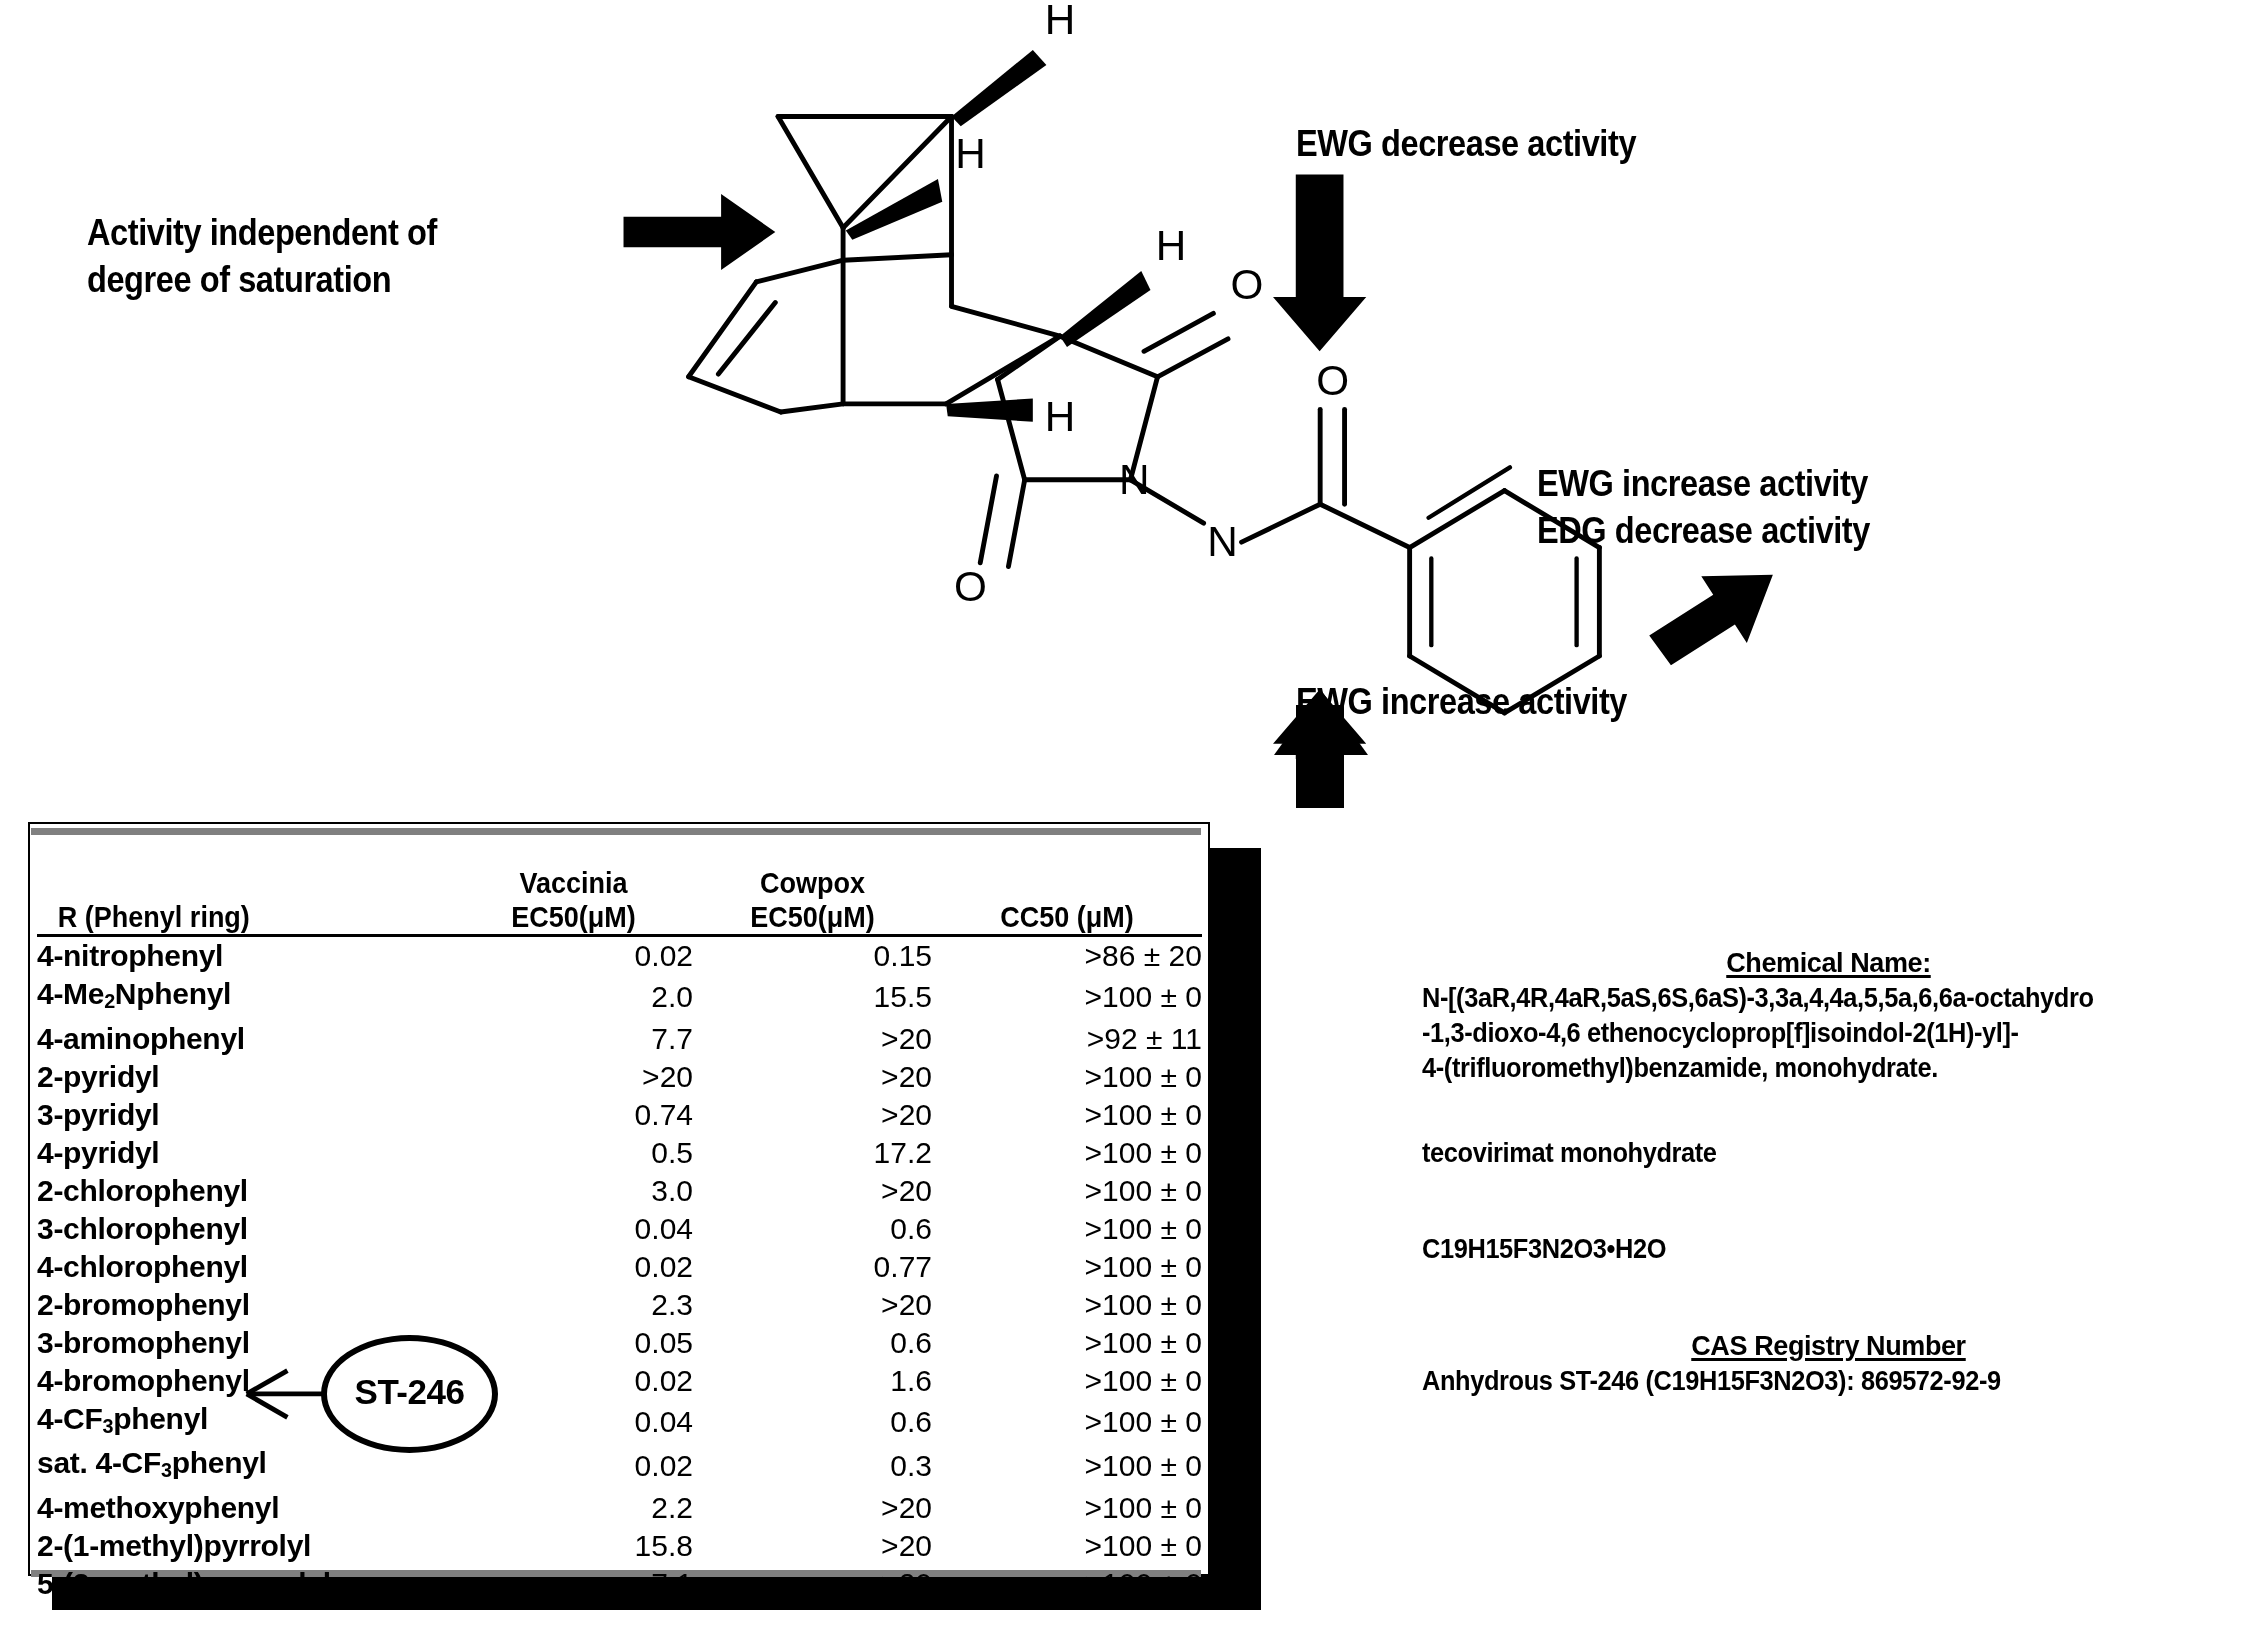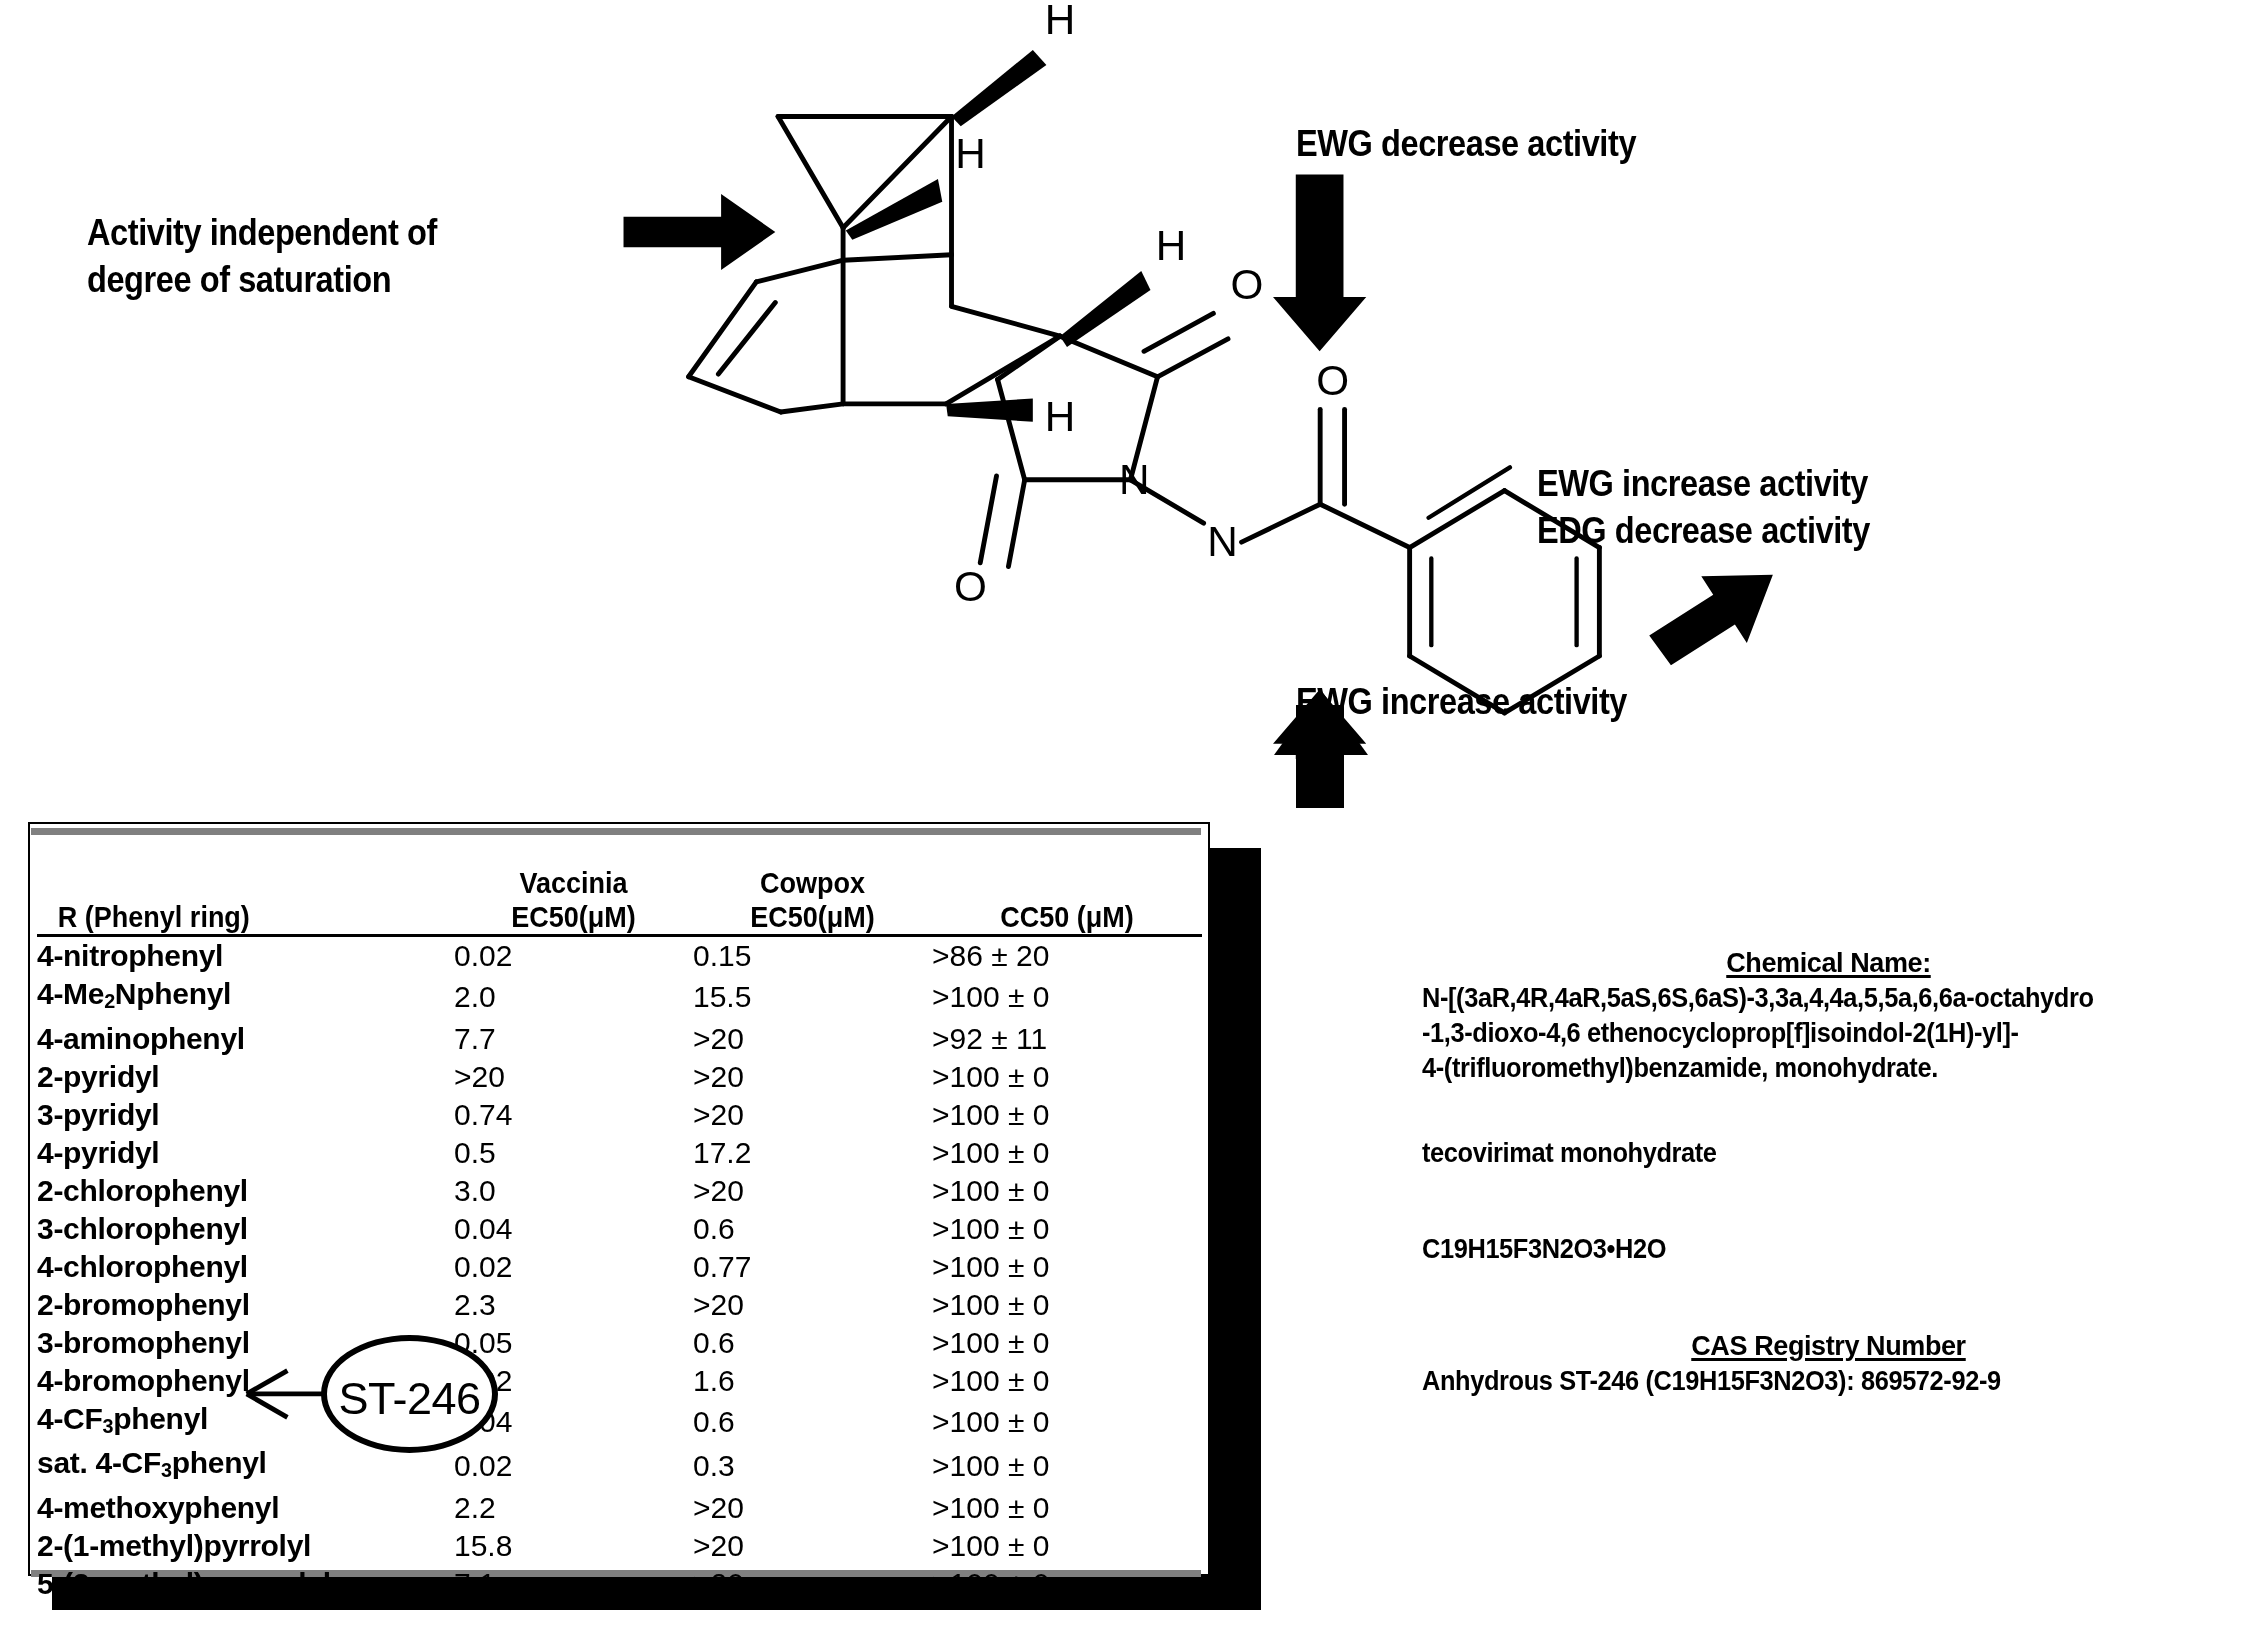--- a/index.html
+++ b/index.html
@@ -114,50 +114,50 @@
     line-height: 38px;
     white-space: nowrap;
   }
   td.r-label {
     font-weight: bold;
     text-align: left;
     padding-left: 4.3px;
     letter-spacing: -0.3px;
   }
   td.num {
-    text-align: left;
+    text-align: right;
     font-weight: normal;
   }
   sub { font-size: 0.66em; vertical-align: -0.18em; }
 
   
   #st246-group { position: absolute; left: 206px; top: 1327px; }
   #st246-oval {
     position: absolute;
     left: 115px;
     top: 7.6px;
     width: 177px;
     height: 118px;
     border: 6px solid #000;
     border-radius: 50%;
     background: #ffffff;
     box-sizing: border-box;
   }
   #st246-label {
     position: absolute;
     left: 115px;
-    top: 13px;
+    top: 6px;
     width: 177px;
     height: 118px;
     display: flex;
     align-items: center;
     justify-content: center;
     font-family: "Liberation Sans", sans-serif;
-    font-weight: normal;
-    font-size: 45px;
+    font-weight: bold;
+    font-size: 35px;
     letter-spacing: -0.5px;
   }
 
   
   #info-block {
     position: absolute;
     left: 1422px;
     top: 946px;
     width: 813px;
     font-family: "Liberation Sans", sans-serif;

